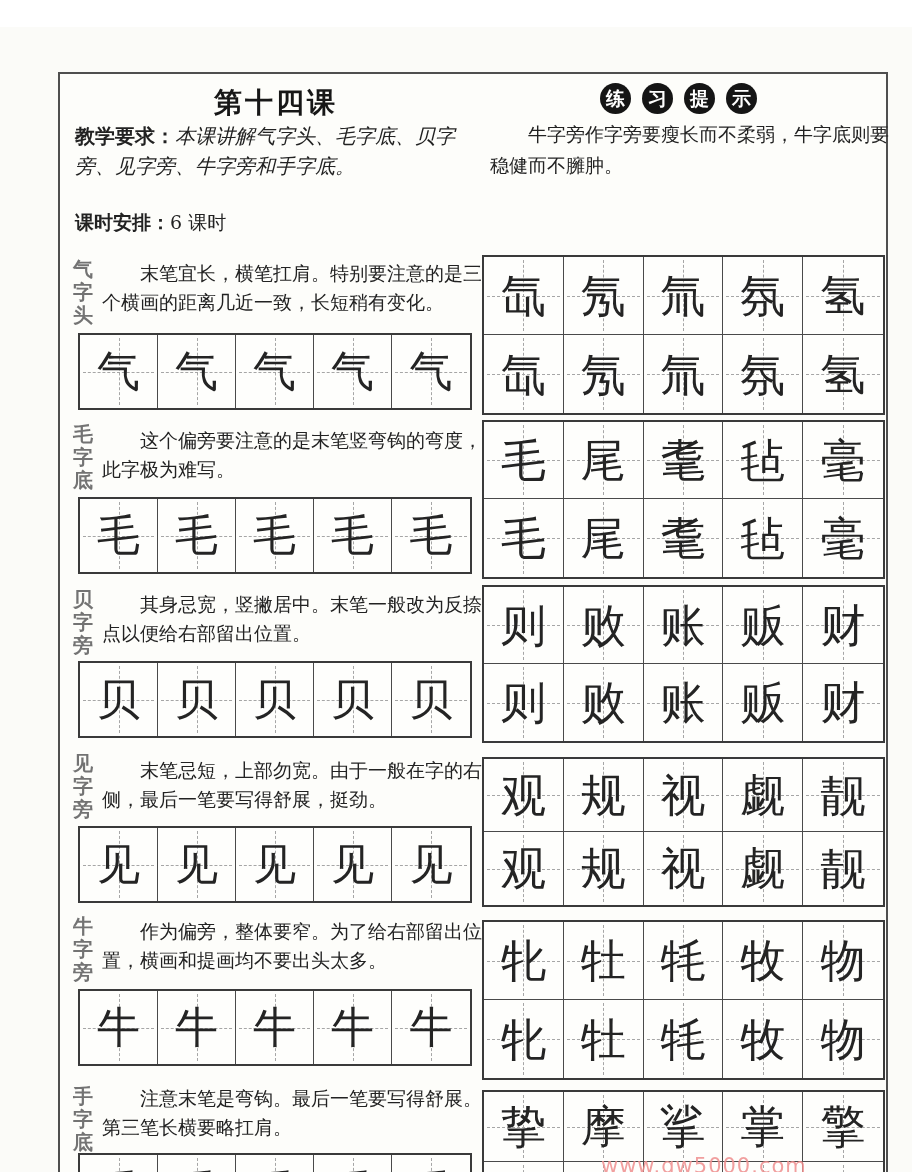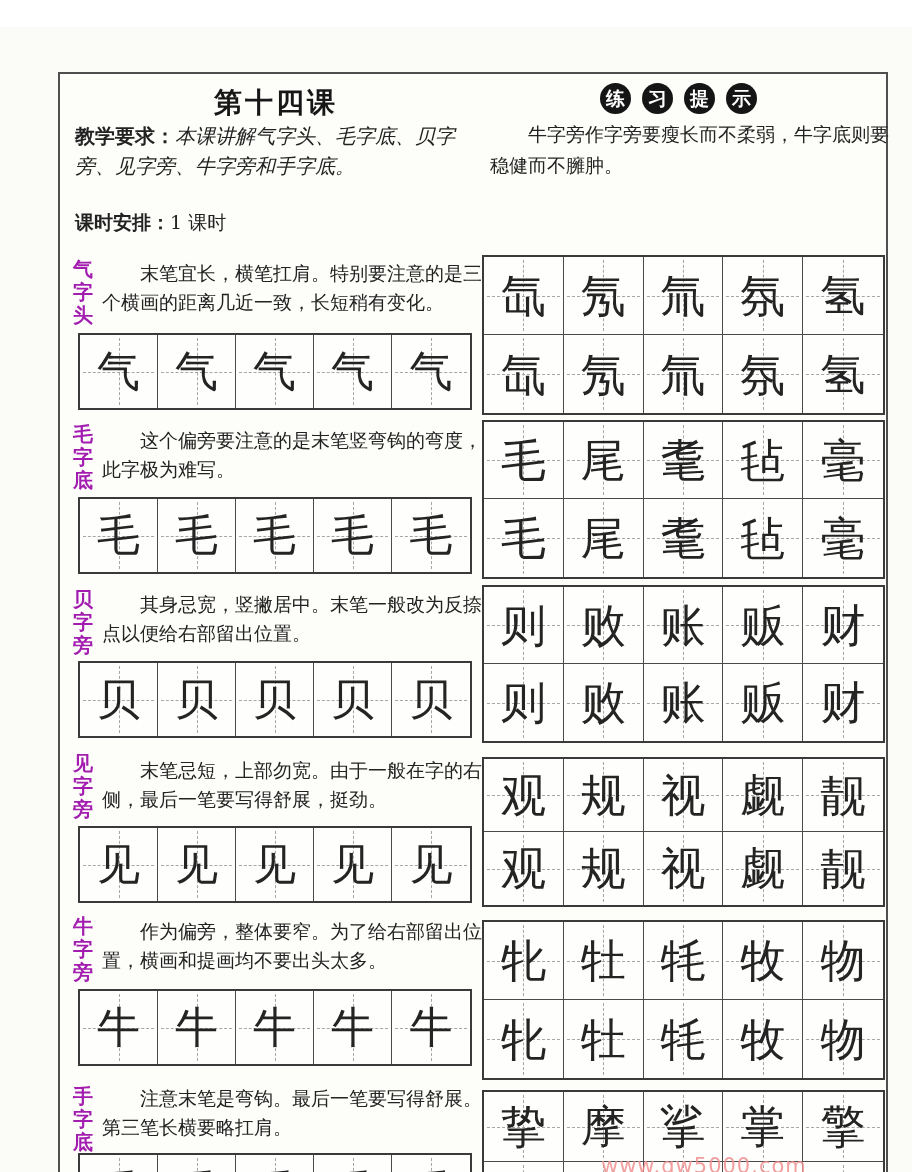--- a/index.html
+++ b/index.html
@@ -32,21 +32,21 @@
   .tip{
     position:absolute; left:430px; top:45px; width:402px; text-indent:2em;
     font-size:19px; line-height:31px; font-family:Liberation Serif, serif;
   }
   .sched{ position:absolute; left:15px; top:136px; font-size:19px; font-family:"DejaVu Serif", serif; }
   .sched b{ font-family:Liberation Sans, sans-serif; }
 
   .sec{ position:absolute; left:0; width:100%; }
   .sec-label{
     position:absolute; left:10px; top:3px; width:26px; text-align:center;
-    font-size:20px; font-weight:bold; line-height:23px; word-break:break-all; color:#a21caf;
+    font-size:20px; font-weight:bold; line-height:23px; word-break:break-all; color:#737373;
   }
   .sec-desc{
     position:absolute; left:42px; width:382px; text-indent:2em;
     font-size:19px; line-height:29px; font-family:Liberation Serif, serif;
   }
   .practice{
     position:absolute; left:18px; width:394px; height:77px; background:#fefefc;
     display:grid; grid-template-columns:repeat(5,1fr); border:2px solid #3a3a3a;
   }
   .examples{
@@ -80,21 +80,21 @@
       <span class="badge">练</span>
       <span class="badge">习</span>
       <span class="badge">提</span>
       <span class="badge">示</span>
     </div>
 
     <p class="teach"><b>教学要求：</b><span class="kai">本课讲解气字头、毛字底、贝字旁、见字旁、牛字旁和手字底。</span></p>
 
     <p class="tip">牛字旁作字旁要瘦长而不柔弱，牛字底则要稳健而不臃肿。</p>
 
-    <p class="sched"><b>课时安排：</b><span>1 课时</span></p>
+    <p class="sched"><b>课时安排：</b><span>6 课时</span></p>
 
     <section class="sec" style="top:181px;height:160px">
       <div class="sec-label">气字头</div>
       <p class="sec-desc" style="top:4px">末笔宜长，横笔扛肩。特别要注意的是三个横画的距离几近一致，长短稍有变化。</p>
       <div class="practice" style="top:78px">
         <div class="cell">
             <span class="hw">气</span>
           </div>
         <div class="cell">
             <span class="hw">气</span>

